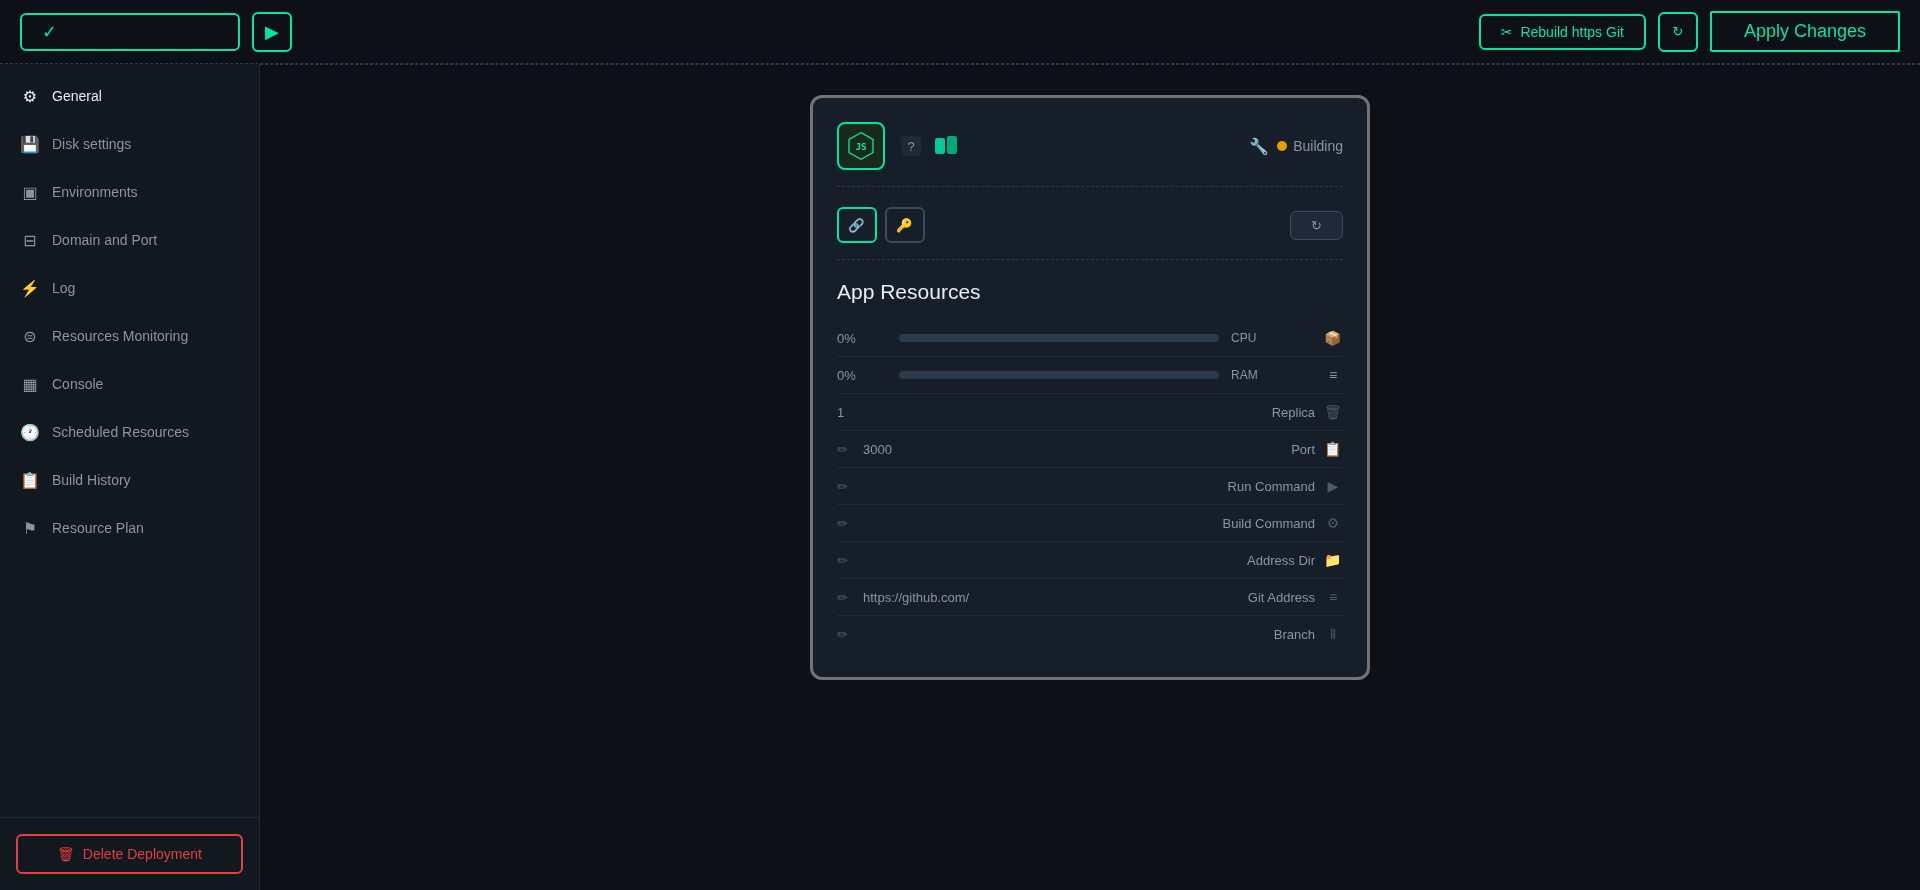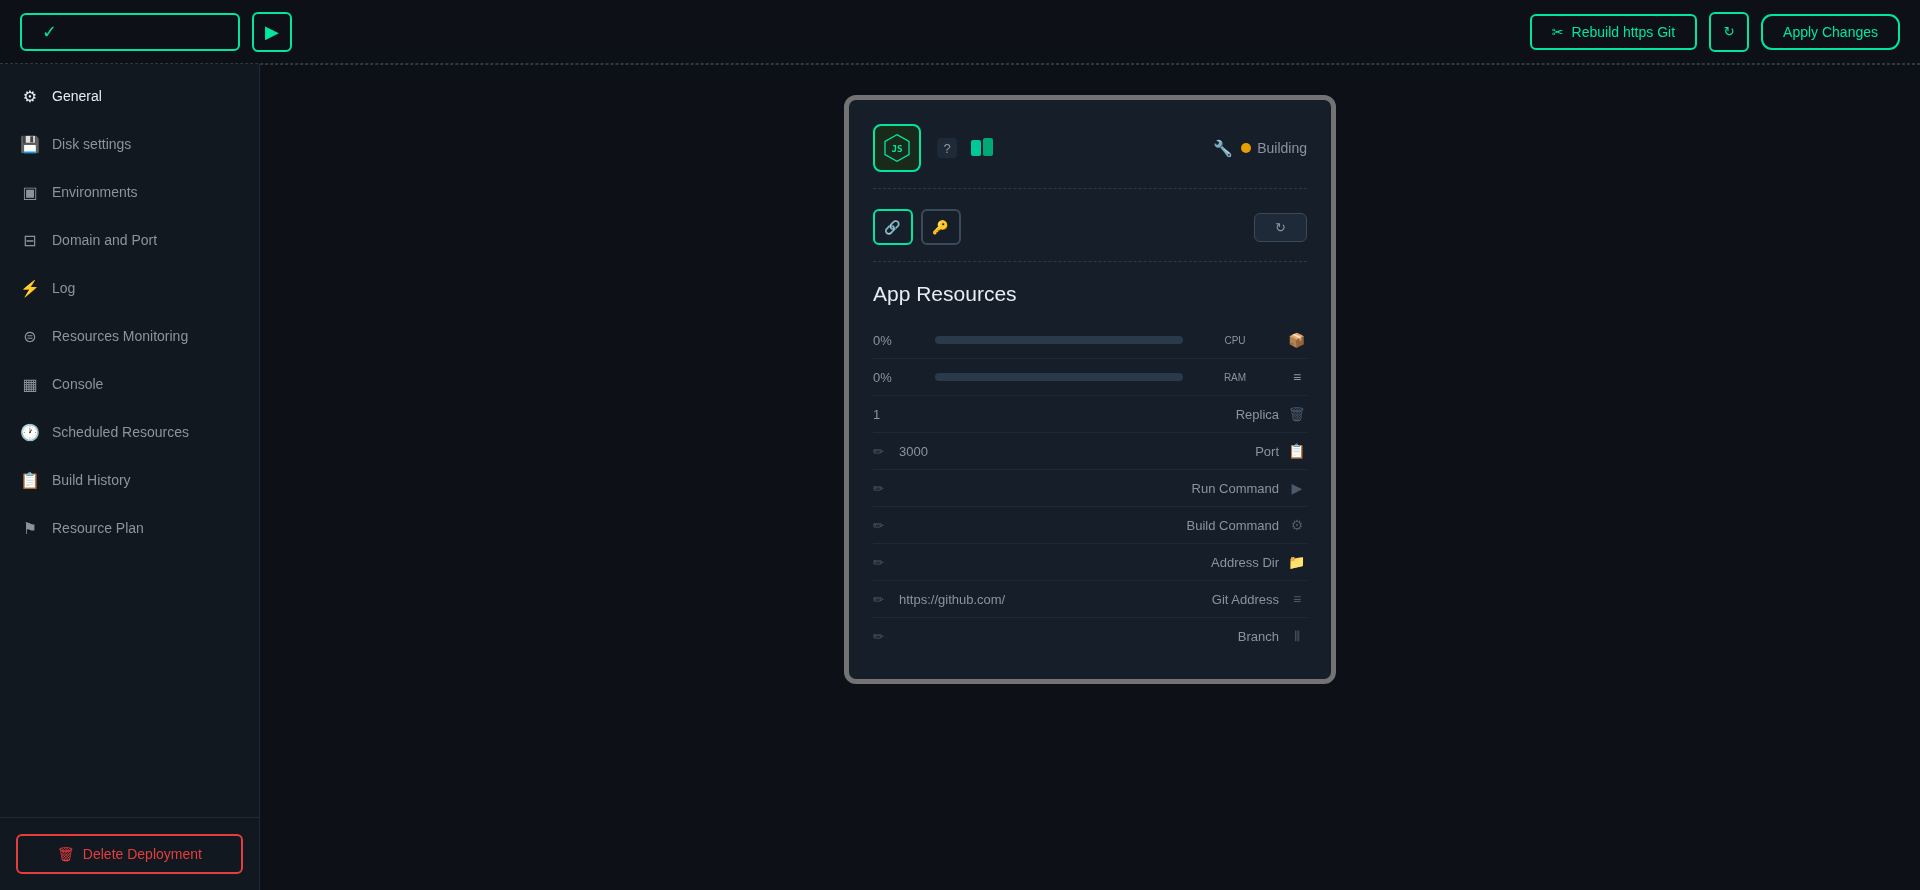--- a/index.html
+++ b/index.html
@@ -71,26 +71,26 @@
       color: #00e5a0;
       background: transparent;
       cursor: pointer;
       font-size: 14px;
       display: flex;
       align-items: center;
       gap: 8px;
     }
     .btn-apply {
       border: 2px solid #00e5a0;
-      border-radius: 11px;
-      padding: 8px 20px;
+      border-radius: 2px;
+      padding: 8px 32px;
       color: #00e5a0;
       background: transparent;
       cursor: pointer;
-      font-size: 14px;
+      font-size: 18px;
     }
     .refresh-icon-btn {
       border: 2px solid #00e5a0;
       border-radius: 6px;
       width: 40px;
       height: 40px;
       display: flex;
       align-items: center;
       justify-content: center;
       color: #00e5a0;
@@ -167,23 +167,23 @@
       display: flex;
       justify-content: center;
       align-items: flex-start;
       overflow-y: auto;
     }
 
     
     .card {
       background: #161e29;
       border-radius: 12px;
-      width: 492px;
+      width: 560px;
       padding: 24px;
-      border: 5px solid #737373;
+      border: 3px solid #737373;
     }
 
     .card-header {
       display: flex;
       align-items: center;
       justify-content: space-between;
       margin-bottom: 20px;
       padding-bottom: 16px;
       border-bottom: 1px dashed #2a3a4a;
     }
@@ -317,23 +317,23 @@
       border-radius: 4px;
       overflow: hidden;
     }
     .resource-bar {
       height: 100%;
       background: #3a4a5a;
       border-radius: 4px;
     }
     .resource-label {
       color: #8b949e;
-      font-size: 10px;
+      font-size: 12px;
       width: 80px;
-      text-align: center;
+      text-align: left;
       flex-shrink: 0;
     }
     .resource-icon {
       width: 20px;
       display: flex;
       justify-content: center;
       color: #8b949e;
       font-size: 14px;
       flex-shrink: 0;
     }

